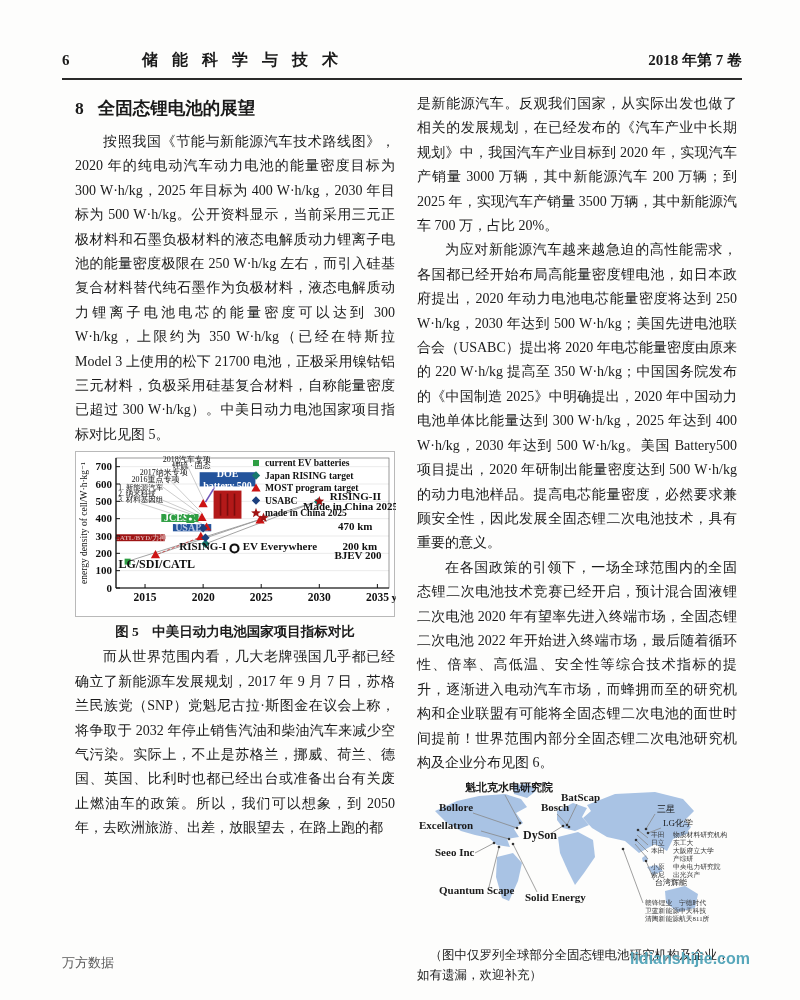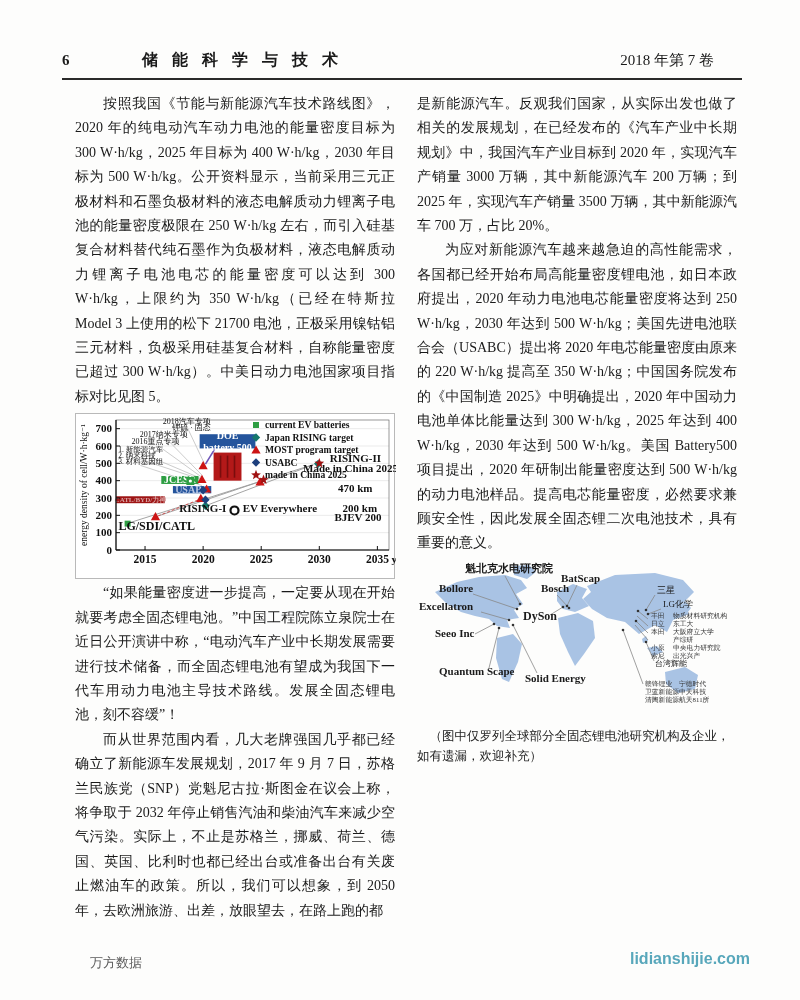--- a/index.html
+++ b/index.html
@@ -2,52 +2,55 @@
 <html><head>
 <meta charset="utf-8">
 <style>
   html,body{margin:0;padding:0;background:#e8e8e8;}
   .page{position:relative;width:800px;height:1000px;background:#fdfdfc;margin:0 auto;overflow:hidden;
         font-family:"Liberation Serif","DejaVu Serif",serif;color:#1a1a1a;}
   .header{position:absolute;top:50px;left:62px;right:58px;display:flex;align-items:baseline;
           border-bottom:2px solid #2a2a2a;padding-bottom:7px;}
   .header .pg{width:80px;font-size:15px;font-weight:bold;}
   .header .jt{flex:1;text-align:left;font-size:16px;font-weight:bold;letter-spacing:5px;}
-  .header .iss{width:150px;text-align:center;font-size:15px;}
+  .header .iss{width:150px;text-align:right;font-size:15px;font-weight:bold;}
   .cols{position:absolute;top:92px;left:75px;width:662px;display:flex;gap:22px;}
   .col{width:320px;}
   h2.sec{font-size:17.5px;font-weight:bold;margin:4px 0 10px 0;}
   h2.sec .num{margin-right:14px;}
   p.body{margin:0;font-size:14px;line-height:24.4px;text-align:justify;text-indent:2em;
          text-justify:inter-ideograph;}
   p.noind{text-indent:0;}
   .figbox{border:1px solid #b9b9b9;margin:4px 0 2px 0;background:#fff;}
   .figcap{font-size:13.5px;font-weight:bold;text-align:center;margin:5px 0 4px 0;line-height:19px;}
   .fignote{font-size:12.5px;line-height:20px;text-indent:1em;margin:0 0 4px 0;color:#222;}
   .footer-l{position:absolute;left:62px;bottom:28px;font-size:13px;color:#5a5a5a;
-            font-family:"Liberation Sans","DejaVu Sans",sans-serif;margin-left:28px;}
+            font-family:"Liberation Sans","DejaVu Sans",sans-serif;}
   .footer-r{position:absolute;right:50px;bottom:32px;font-size:16px;font-weight:bold;
             font-family:"Liberation Sans","DejaVu Sans",sans-serif;}
   svg text{font-family:"Liberation Serif","DejaVu Serif",serif;}
   .mapwrap{margin:6px 0 2px 0;}
 </style>
 </head>
 <body>
 
 <div class="page">
 
   <div class="header">
     <div class="pg">6</div>
     <div class="jt">储 能 科 学 与 技 术</div>
     <div class="iss">2018 年第 7 卷</div>
   </div>
 
   <div class="cols">
 
     <div class="col">
+      <h2 class="sec">
+        <span class="num">8</span><span>全固态锂电池的展望</span>
+      </h2>
       <p class="body">按照我国《节能与新能源汽车技术路线图》，2020 年的纯电动汽车动力电池的能量密度目标为 300 W·h/kg，2025 年目标为 400 W·h/kg，2030 年目标为 500 W·h/kg。公开资料显示，当前采用三元正极材料和石墨负极材料的液态电解质动力锂离子电池的能量密度极限在 250 W·h/kg 左右，而引入硅基复合材料替代纯石墨作为负极材料，液态电解质动力锂离子电池电芯的能量密度可以达到 300 W·h/kg，上限约为 350 W·h/kg（已经在特斯拉 Model 3 上使用的松下 21700 电池，正极采用镍钴铝三元材料，负极采用硅基复合材料，自称能量密度已超过 300 W·h/kg）。中美日动力电池国家项目指标对比见图 5。</p>
 
       <div class="figbox">
         <svg id="fig5svg" width="320" height="160" viewBox="0 0 320 160">
             <line x1="40" y1="118.66666666666667" x2="313" y2="118.66666666666667" stroke="#e2e2e2" stroke-width="0.7"></line>
             <line x1="40" y1="101.33333333333334" x2="313" y2="101.33333333333334" stroke="#e2e2e2" stroke-width="0.7"></line>
             <line x1="40" y1="84" x2="313" y2="84" stroke="#e2e2e2" stroke-width="0.7"></line>
             <line x1="40" y1="66.66666666666667" x2="313" y2="66.66666666666667" stroke="#e2e2e2" stroke-width="0.7"></line>
             <line x1="40" y1="49.33333333333334" x2="313" y2="49.33333333333334" stroke="#e2e2e2" stroke-width="0.7"></line>
             <line x1="40" y1="32" x2="313" y2="32" stroke="#e2e2e2" stroke-width="0.7"></line>
@@ -143,28 +146,29 @@
             <text x="253.75319148936276" y="47.94666666666666" font-size="11" text-anchor="start" fill="#111" font-weight="bold">RISING-II</text>
             <text x="227.03404255319043" y="57.653333333333336" font-size="11" text-anchor="start" fill="#111" font-weight="bold">Made in China 2025</text>
             <text x="261.8851063829777" y="77.93333333333334" font-size="11" text-anchor="start" fill="#111" font-weight="bold">470 km</text>
             <text x="150.36170212765956" y="97.52000000000001" font-size="11" text-anchor="end" fill="#111" font-weight="bold">RISING-I</text>
             <text x="166.62553191489468" y="97.52000000000001" font-size="11" text-anchor="start" fill="#111" font-weight="bold">EV Everywhere</text>
             <text x="266.531914893617" y="97.52000000000001" font-size="11" text-anchor="start" fill="#111" font-weight="bold">200 km</text>
             <text x="258.39999999999947" y="106.53333333333333" font-size="11" text-anchor="start" fill="#111" font-weight="bold">BJEV 200</text>
             <text x="80.65957446808511" y="115.54666666666667" font-size="12" text-anchor="middle" fill="#111" font-weight="bold">LG/SDI/CATL</text>
           </svg>
       </div>
-
-      <p class="body">“如果能量密度进一步提高，一定要从现在开始就要考虑全固态锂电池。”中国工程院陈立泉院士在近日公开演讲中称，“电动汽车产业中长期发展需要进行技术储备，而全固态锂电池有望成为我国下一代车用动力电池主导技术路线。发展全固态锂电池，刻不容缓”！</p>
+      <div class="figcap">图 5　中美日动力电池国家项目指标对比</div>
+
       <p class="body">而从世界范围内看，几大老牌强国几乎都已经确立了新能源车发展规划，2017 年 9 月 7 日，苏格兰民族党（SNP）党魁尼古拉·斯图金在议会上称，将争取于 2032 年停止销售汽油和柴油汽车来减少空气污染。实际上，不止是苏格兰，挪威、荷兰、德国、英国、比利时也都已经出台或准备出台有关废止燃油车的政策。所以，我们可以想象，到 2050 年，去欧洲旅游、出差，放眼望去，在路上跑的都</p>
     </div>
 
     <div class="col">
       <p class="body noind">是新能源汽车。反观我们国家，从实际出发也做了相关的发展规划，在已经发布的《汽车产业中长期规划》中，我国汽车产业目标到 2020 年，实现汽车产销量 3000 万辆，其中新能源汽车 200 万辆；到 2025 年，实现汽车产销量 3500 万辆，其中新能源汽车 700 万，占比 20%。</p>
       <p class="body">为应对新能源汽车越来越急迫的高性能需求，各国都已经开始布局高能量密度锂电池，如日本政府提出，2020 年动力电池电芯能量密度将达到 250 W·h/kg，2030 年达到 500 W·h/kg；美国先进电池联合会（USABC）提出将 2020 年电芯能量密度由原来的 220 W·h/kg 提高至 350 W·h/kg；中国国务院发布的《中国制造 2025》中明确提出，2020 年中国动力电池单体比能量达到 300 W·h/kg，2025 年达到 400 W·h/kg，2030 年达到 500 W·h/kg。美国 Battery500 项目提出，2020 年研制出能量密度达到 500 W·h/kg 的动力电池样品。提高电芯能量密度，必然要求兼顾安全性，因此发展全固态锂二次电池技术，具有重要的意义。</p>
+      <p class="body">在各国政策的引领下，一场全球范围内的全固态锂二次电池技术竞赛已经开启，预计混合固液锂二次电池 2020 年有望率先进入终端市场，全固态锂二次电池 2022 年开始进入终端市场，最后随着循环性、倍率、高低温、安全性等综合技术指标的提升，逐渐进入电动汽车市场，而蜂拥而至的研究机构和企业联盟有可能将全固态锂二次电池的面世时间提前！世界范围内部分全固态锂二次电池研究机构及企业分布见图 6。</p>
 
       <div class="mapwrap">
         <svg id="fig6svg" width="320" height="158" viewBox="0 0 320 158">
             <path d="M18,30 L40,20 L62,15 L88,13 L104,18 L110,26 L99,32 L106,42 L97,48 L102,56 L90,58 L93,66 L80,64 L72,57 L58,54 L44,50 L30,42 Z" fill="#a9c3e4"></path>
             <path d="M96,4 L112,3 L119,10 L110,17 L97,13 Z" fill="#a9c3e4"></path>
             <path d="M80,76 L96,72 L105,82 L101,100 L92,120 L85,117 L79,96 Z" fill="#a9c3e4"></path>
             <path d="M140,30 L156,22 L170,27 L165,36 L172,44 L158,50 L146,47 L140,39 Z" fill="#a9c3e4"></path>
             <path d="M141,56 L161,51 L176,59 L178,76 L167,92 L158,104 L151,90 L143,72 Z" fill="#a9c3e4"></path>
             <path d="M170,24 L198,13 L238,11 L266,18 L277,30 L265,42 L272,52 L256,58 L250,70 L238,63 L222,72 L208,60 L190,56 L175,47 L166,37 L174,30 Z" fill="#a9c3e4"></path>
             <path d="M262,46 L268,39 L274,46 L268,54 Z" fill="#a9c3e4"></path>

